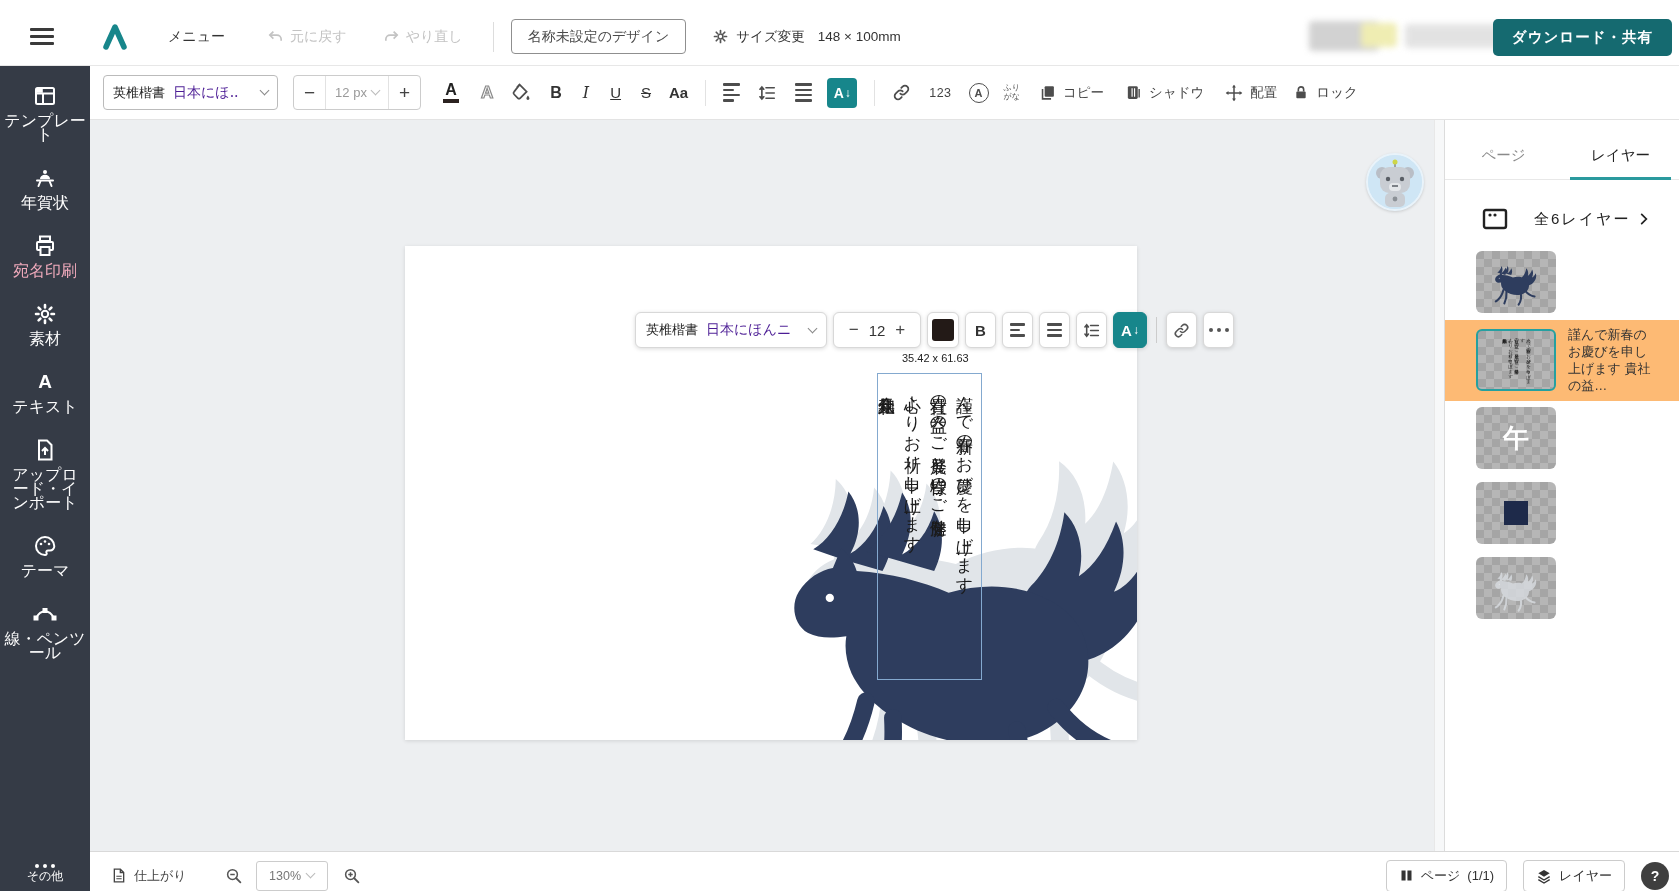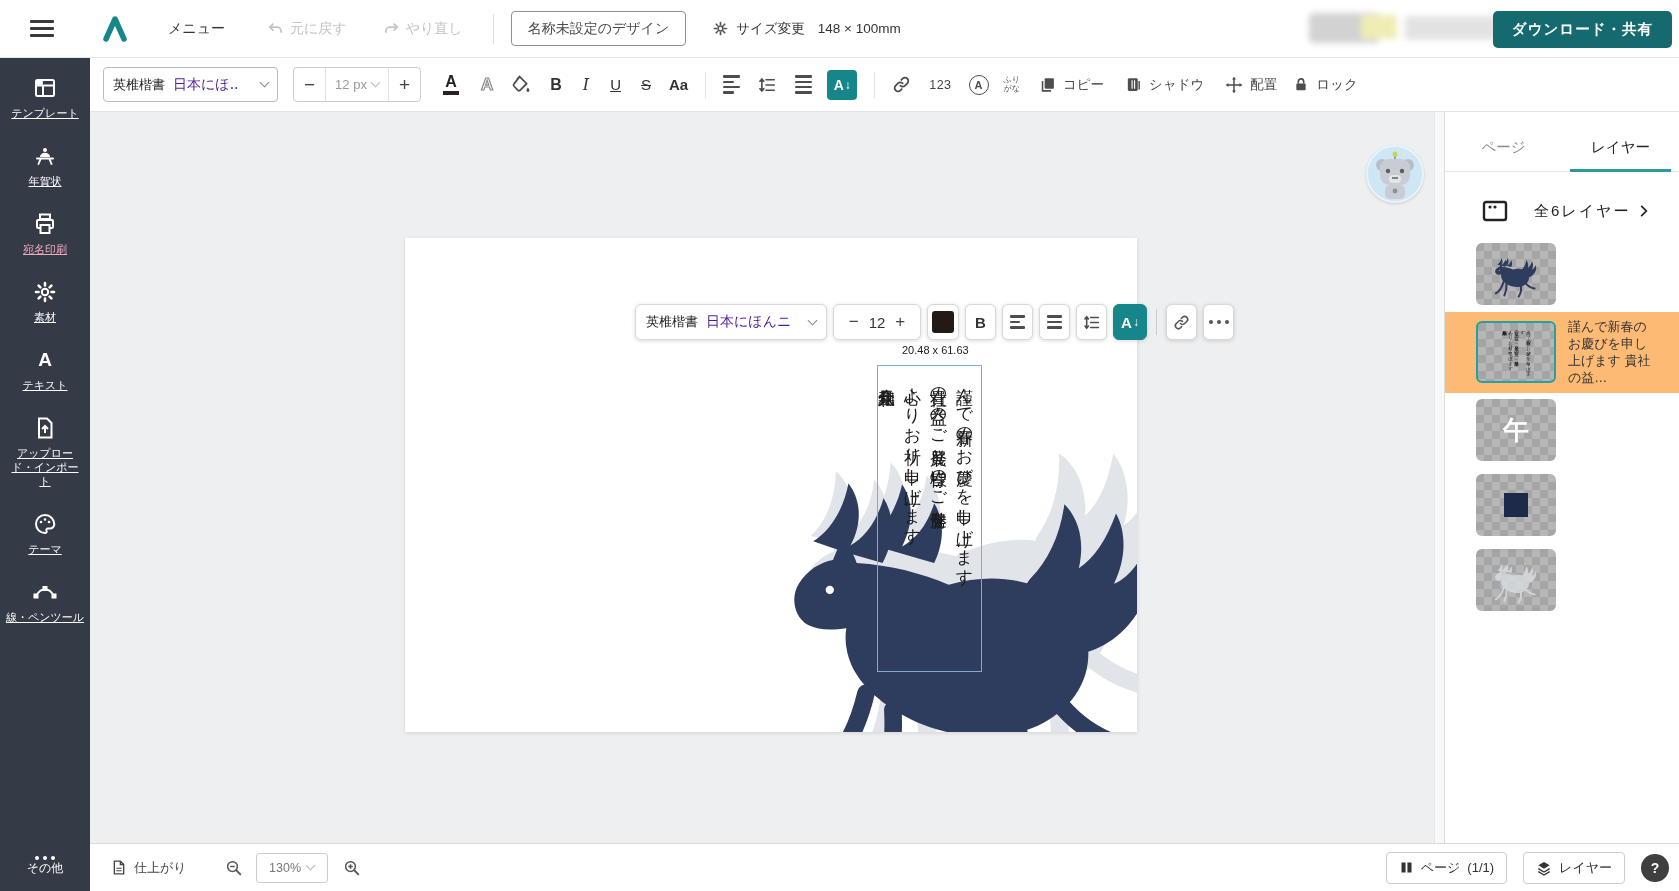--- a/index.html
+++ b/index.html
@@ -1,18 +1,18 @@
 <!DOCTYPE html>
 <html><head>
 <meta charset="utf-8">
 <style>
   * { margin:0; padding:0; box-sizing:border-box; }
   html,body { width:1679px; height:891px; overflow:hidden;
     font-family:"Liberation Sans","DejaVu Sans",sans-serif; background:#fff; }
-  .app { position:relative; width:1679px; height:833px; }
+  .app { position:relative; width:1679px; height:833px;margin-top:8px; }
 
   
   .topbar { position:absolute; left:0; top:0; width:1679px; height:58px; background:#fff;
     border-bottom:1px solid #e7e7e7; display:flex; align-items:center; z-index:30; }
   .hamburger { margin-left:30px; width:24px; height:17px; display:flex; flex-direction:column; justify-content:space-between; cursor:pointer; }
   .hamburger i { display:block; height:2.6px; background:#3a3a3a; border-radius:1px; }
   .logo { margin-left:46px; }
   .tb-label { font-size:14px; color:#333; margin-left:38px; }
   .tb-ghost { display:flex; align-items:center; gap:6px; color:#c3c3c3; font-size:14px; }
   .u-und { margin-left:42px; } .u-red { margin-left:36px; }
@@ -28,21 +28,21 @@
   .ab3 { left:96px; top:6px; width:100px; height:24px; background:#dcdcdc; }
   .dl-btn { position:absolute; right:7px; top:11px; height:37px; background:#156a70; color:#fff;
     border:none; border-radius:5px; font-size:14.5px; font-weight:bold; padding:0 19px; cursor:pointer;
     font-family:inherit; letter-spacing:1px; }
 
   
   .sidebar { position:absolute; left:0; top:58px; width:90px; height:833px; background:#353b46; z-index:20;
     display:flex; flex-direction:column; align-items:center; padding-top:18px; }
   .side-item { width:90px; display:flex; flex-direction:column; align-items:center; gap:6px;
     margin-bottom:24px; cursor:pointer; color:#fff; }
-  .side-item .lbl { font-size:11px; color:#fdfdfd; text-align:center; line-height:14px;text-decoration:underline; }
+  .side-item .lbl { font-size:16px; color:#fdfdfd; text-align:center; line-height:14px; }
   .side-item.pink .lbl { color:#f0aabc; }
   .side-more { margin-top:auto; margin-bottom:14px; display:flex; flex-direction:column; align-items:center; gap:0; cursor:pointer; }
   .dots { display:flex; gap:4px; } .dots i { width:4px; height:4px; border-radius:50%; background:#fff; }
   .side-more .lbl { font-size:12px; color:#fdfdfd; }
 
   
   .toolbar { position:absolute; left:90px; top:58px; width:1589px; height:54px; background:#fff;
     border-bottom:1px solid #e3e3e3; display:flex; align-items:center; padding-left:13px; z-index:25; }
   .font-box { width:175px; height:35px; border:1px solid #bbb; border-radius:4px; display:flex;
     align-items:center; padding:0 9px; gap:8px; cursor:pointer; }
@@ -424,21 +424,21 @@
           <use href="#horse"></use>
         </svg>
 
     </div>
     <div class="greeting vtext">
       <div>謹んで新春のお慶びを申し上げます</div>
       <div>貴社の益々のご発展と皆様のご健勝を</div>
       <div>心よりお祈り申し上げます</div>
       <div>令和八年元旦</div>
     </div>
-    <div class="dim-label">20.48 x 61.63</div>
+    <div class="dim-label">35.42 x 61.63</div>
 
     <div class="ftb">
       <div class="chip f-font">
         <span class="font-name">英椎楷書</span>
         <span class="font-prev" style="max-width:96px">日本にほんニ</span>
         <i class="caret" style="margin-left:auto"></i>
       </div>
       <div class="chip f-size">
         <span class="pm">−</span>
         <span>12</span>

